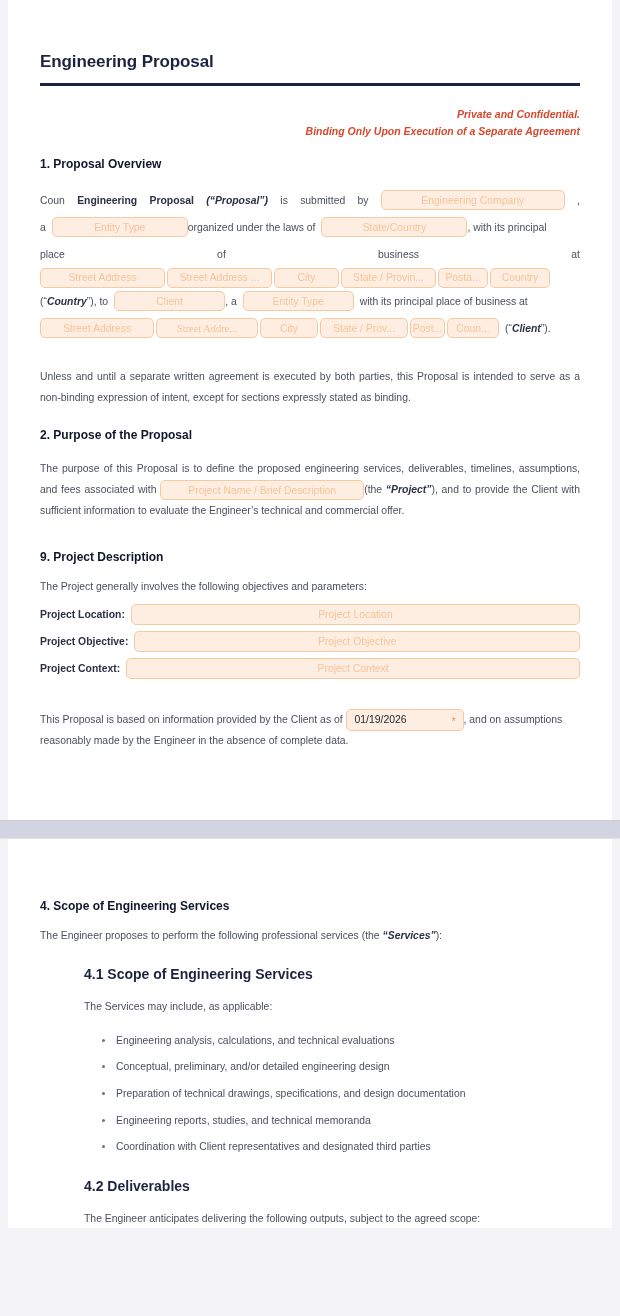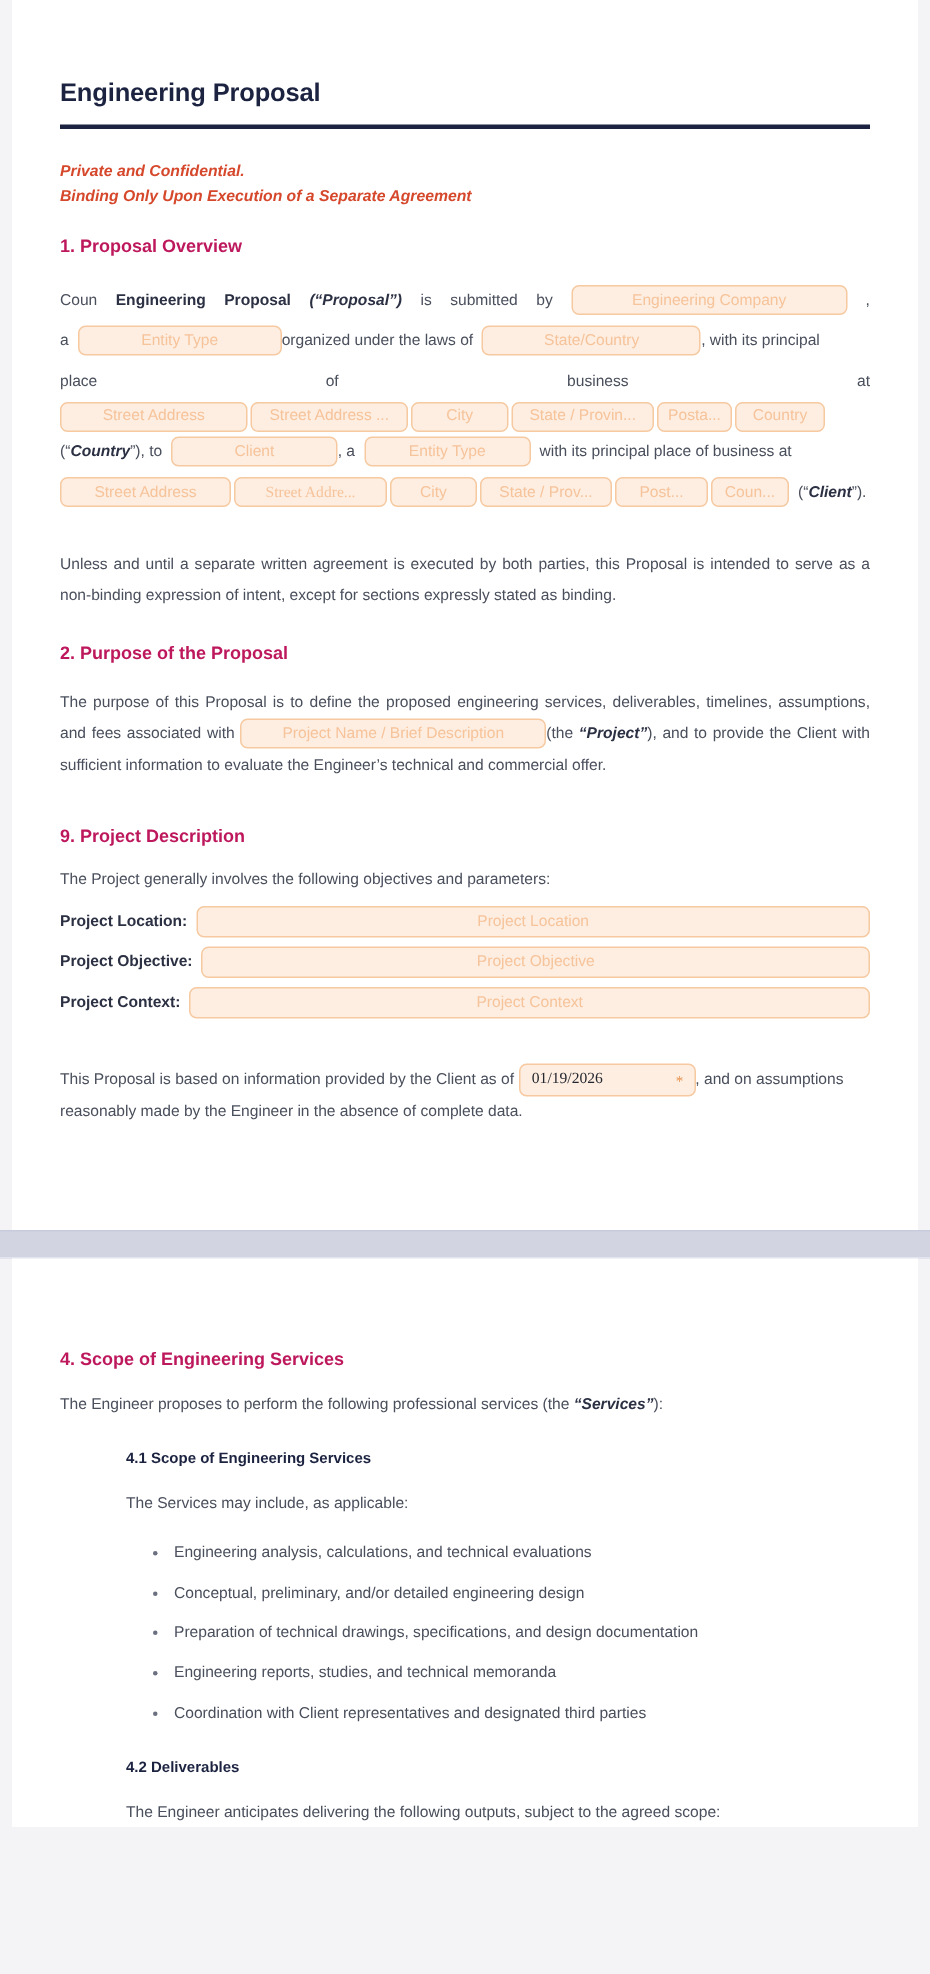--- a/index.html
+++ b/index.html
@@ -54,32 +54,32 @@
     margin: 0 0 20px 0;
   }
   .confidential {
     color: #d6482c;
     font-style: italic;
     font-weight: bold;
     font-size: 10.5px;
     line-height: 1.55;
     margin: 0 0 18px 0;
   }
-  .confidential div { white-space: nowrap; }
+  .confidential div { white-space: nowrap; text-align: right; }
 
   
   h2.sec {
     font-size: 12px;
     font-weight: bold;
-    color: #be185d;
+    color: #0f172a;
     margin: 0 0 14px 0;
     line-height: 1.3;
   }
   h3.subsec {
-    font-size: 10px;
+    font-size: 14px;
     font-weight: bold;
     color: #1c2340;
     margin: 0 0 16px 0;
     line-height: 1.3;
   }
   .indent-1 { margin-left: 44px; }
 
   
   p.body {
     font-size: 10.4px;
@@ -121,21 +121,20 @@
     overflow: hidden;
     text-overflow: ellipsis;
     white-space: nowrap;
     vertical-align: middle;
   }
   .field.filled {
     color: #23262f;
     justify-content: flex-start;
     padding-left: 8px;
     position: relative;
-    font-family: Liberation Serif, serif;
   }
   .field .req {
     color: #e8914e;
     font-size: 10px;
     position: absolute;
     right: 7px;
     top: 2px;
   }
   .f-company { width: 184px; }
   .f-entity1 { width: 136px; }
@@ -156,21 +155,21 @@
   .a1 { width: 125px; }
   .a2 { width: 105px; }
   .a3 { width: 65px; }
   .a4 { width: 95px; }
   .a5 { width: 50px; }
   .a6 { width: 60px; }
   .b1 { width: 114px; }
   .b2 { width: 102px; font-family: Liberation Serif, serif; }
   .b3 { width: 58px; }
   .b4 { width: 88px; }
-  .b5 { width: 62px; }
+  .b5 { width: 35px; }
   .b6 { width: 52px; }
 
   .spread {
     display: flex;
     justify-content: space-between;
     font-size: 10.4px;
     color: #4a4f5c;
     line-height: 27px;
   }
 

